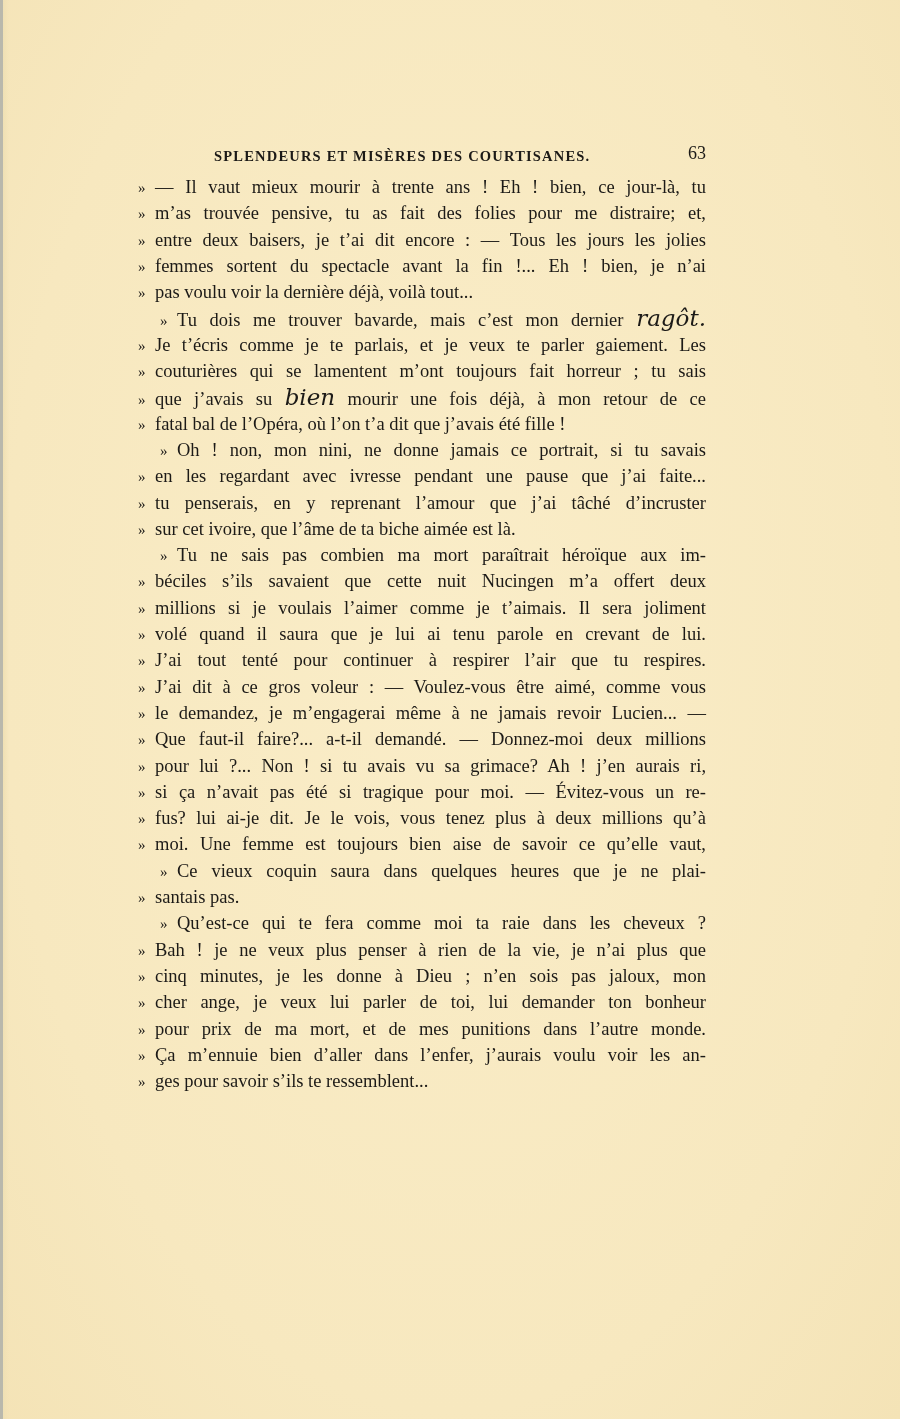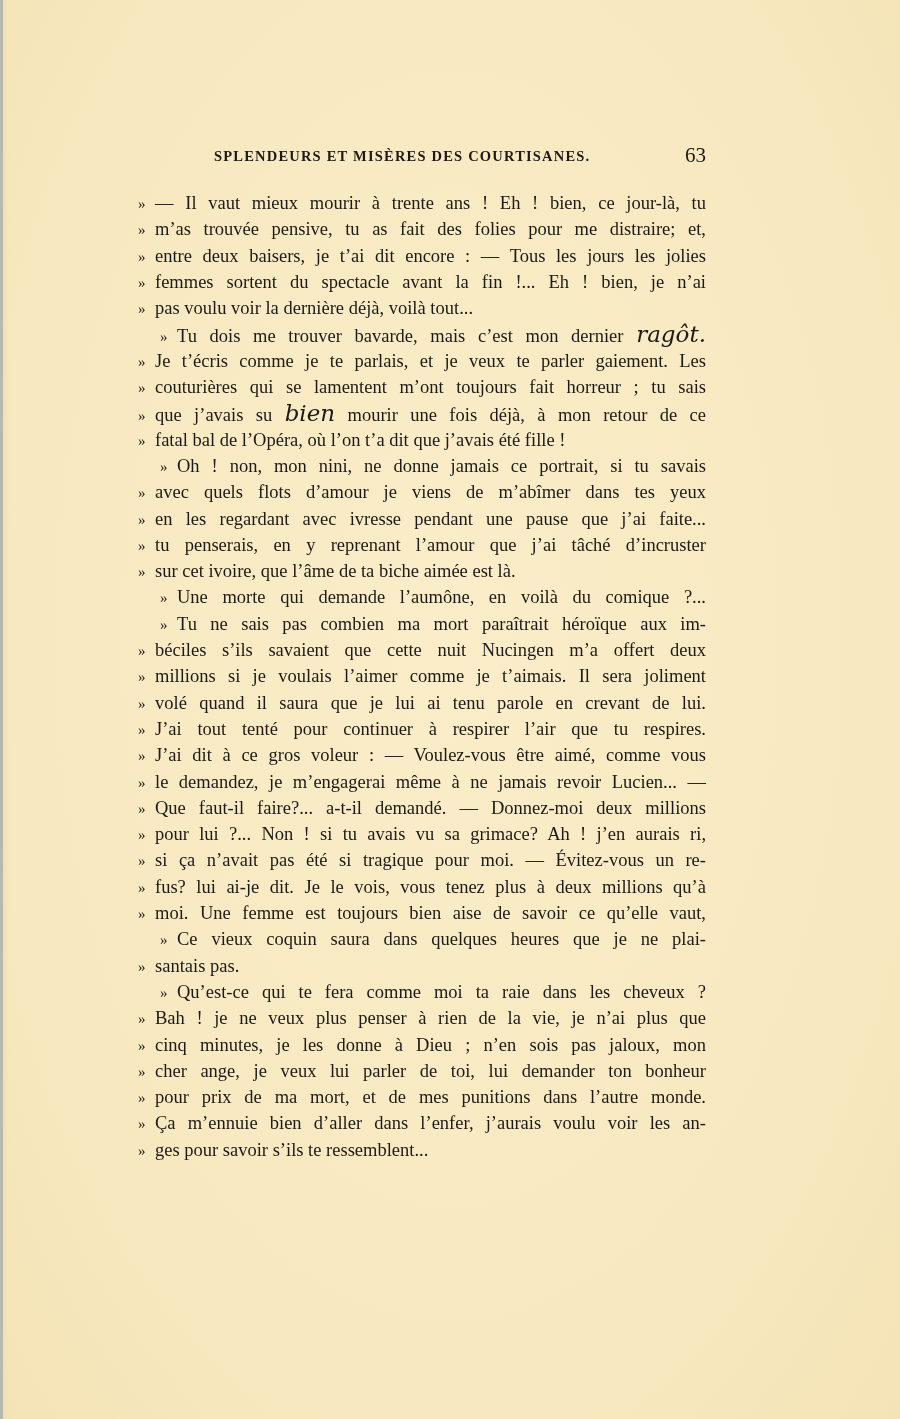--- a/index.html
+++ b/index.html
@@ -49,29 +49,28 @@
       font-weight: bold;
       letter-spacing: 1.2px;
       white-space: nowrap;
       font-variant: small-caps;
       text-transform: uppercase;
     }
     .page-number {
       position: absolute;
       right: 0;
       top: 0;
-      font-size: 21px;
+      font-size: 18px;
       font-weight: normal;
     }
     .text-block {
       position: absolute;
       top: 174px;
       left: 138px;
       width: 568px;
-      margin-top: 16px;
     }
     .line {
       height: 26.3px;
       line-height: 26.3px;
       font-size: 18.5px;
       white-space: nowrap;
       text-align: justify;
       text-align-last: justify;
       position: relative;
     }
@@ -122,25 +121,23 @@
       <div class="line"><span class="quote-mark">»</span><span class="content"><span>m’as trouvée pensive, tu as fait des folies pour me distraire; et,</span></span></div>
       <div class="line"><span class="quote-mark">»</span><span class="content"><span>entre deux baisers, je t’ai dit encore : — Tous les jours les jolies</span></span></div>
       <div class="line"><span class="quote-mark">»</span><span class="content"><span>femmes sortent du spectacle avant la fin !... Eh ! bien, je n’ai</span></span></div>
       <div class="line last"><span class="quote-mark">»</span><span class="content"><span>pas voulu voir la dernière déjà, voilà tout...</span></span></div>
       <div class="line indent"><span class="quote-mark">»</span><span class="content"><span>Tu dois me trouver bavarde, mais c’est mon dernier </span><em class="it">ragôt.</em></span></div>
       <div class="line"><span class="quote-mark">»</span><span class="content"><span>Je t’écris comme je te parlais, et je veux te parler gaiement. Les</span></span></div>
       <div class="line"><span class="quote-mark">»</span><span class="content"><span>couturières qui se lamentent m’ont toujours fait horreur ; tu sais</span></span></div>
       <div class="line"><span class="quote-mark">»</span><span class="content"><span>que j’avais su </span><em class="it">bien</em><span> mourir une fois déjà, à mon retour de ce</span></span></div>
       <div class="line last"><span class="quote-mark">»</span><span class="content"><span>fatal bal de l’Opéra, où l’on t’a dit que j’avais été fille !</span></span></div>
       <div class="line indent"><span class="quote-mark">»</span><span class="content"><span>Oh ! non, mon nini, ne donne jamais ce portrait, si tu savais</span></span></div>
-      <div class="line"><span class="quote-mark">»</span><span class="content"><span>avec quels flots d’amour je viens de m’abîmer dans tes yeux</span></span></div>
       <div class="line"><span class="quote-mark">»</span><span class="content"><span>en les regardant avec ivresse pendant une pause que j’ai faite...</span></span></div>
       <div class="line"><span class="quote-mark">»</span><span class="content"><span>tu penserais, en y reprenant l’amour que j’ai tâché d’incruster</span></span></div>
       <div class="line last"><span class="quote-mark">»</span><span class="content"><span>sur cet ivoire, que l’âme de ta biche aimée est là.</span></span></div>
-      <div class="line indent"><span class="quote-mark">»</span><span class="content"><span>Une morte qui demande l’aumône, en voilà du comique ?...</span></span></div>
       <div class="line indent"><span class="quote-mark">»</span><span class="content"><span>Tu ne sais pas combien ma mort paraîtrait héroïque aux im-</span></span></div>
       <div class="line"><span class="quote-mark">»</span><span class="content"><span>béciles s’ils savaient que cette nuit Nucingen m’a offert deux</span></span></div>
       <div class="line"><span class="quote-mark">»</span><span class="content"><span>millions si je voulais l’aimer comme je t’aimais. Il sera joliment</span></span></div>
       <div class="line"><span class="quote-mark">»</span><span class="content"><span>volé quand il saura que je lui ai tenu parole en crevant de lui.</span></span></div>
       <div class="line"><span class="quote-mark">»</span><span class="content"><span>J’ai tout tenté pour continuer à respirer l’air que tu respires.</span></span></div>
       <div class="line"><span class="quote-mark">»</span><span class="content"><span>J’ai dit à ce gros voleur : — Voulez-vous être aimé, comme vous</span></span></div>
       <div class="line"><span class="quote-mark">»</span><span class="content"><span>le demandez, je m’engagerai même à ne jamais revoir Lucien... —</span></span></div>
       <div class="line"><span class="quote-mark">»</span><span class="content"><span>Que faut-il faire?... a-t-il demandé. — Donnez-moi deux millions</span></span></div>
       <div class="line"><span class="quote-mark">»</span><span class="content"><span>pour lui ?... Non ! si tu avais vu sa grimace? Ah ! j’en aurais ri,</span></span></div>
       <div class="line"><span class="quote-mark">»</span><span class="content"><span>si ça n’avait pas été si tragique pour moi. — Évitez-vous un re-</span></span></div>

